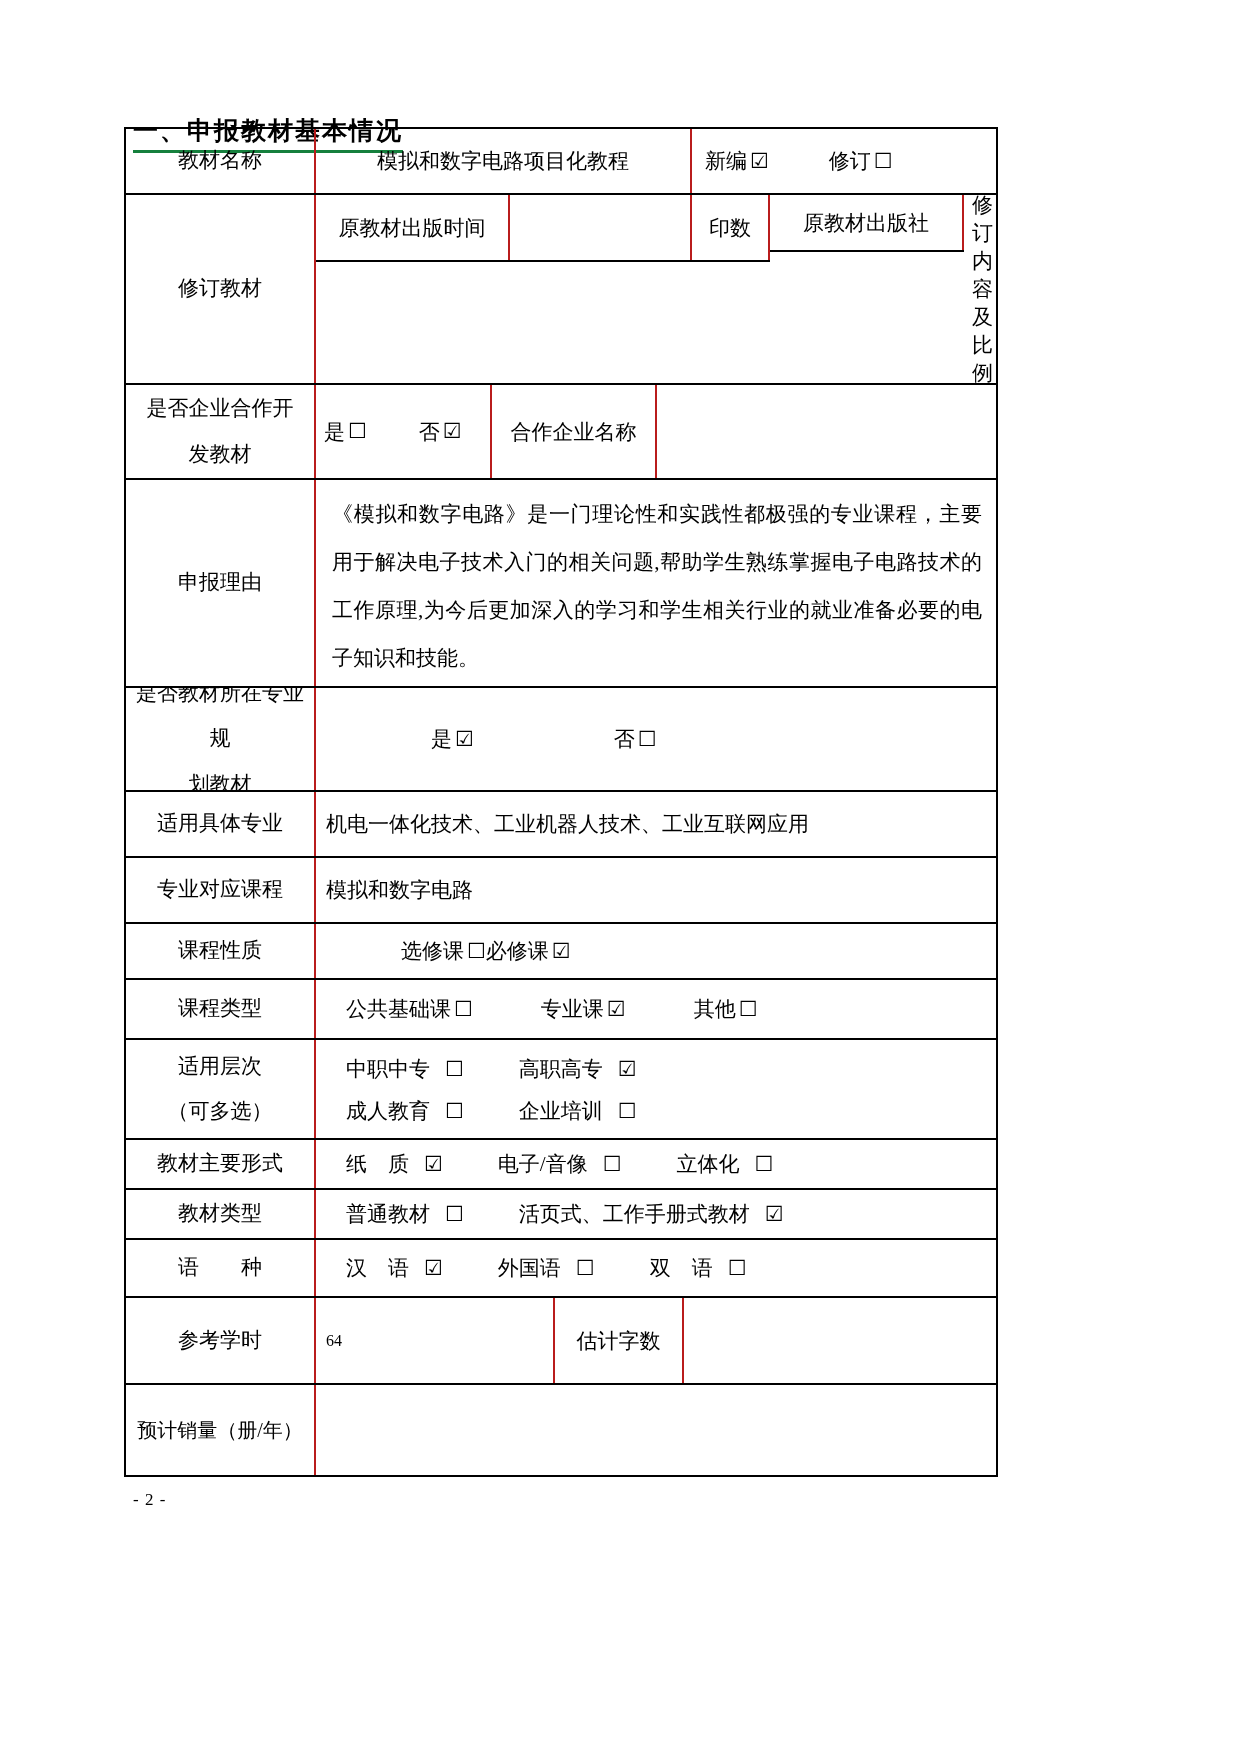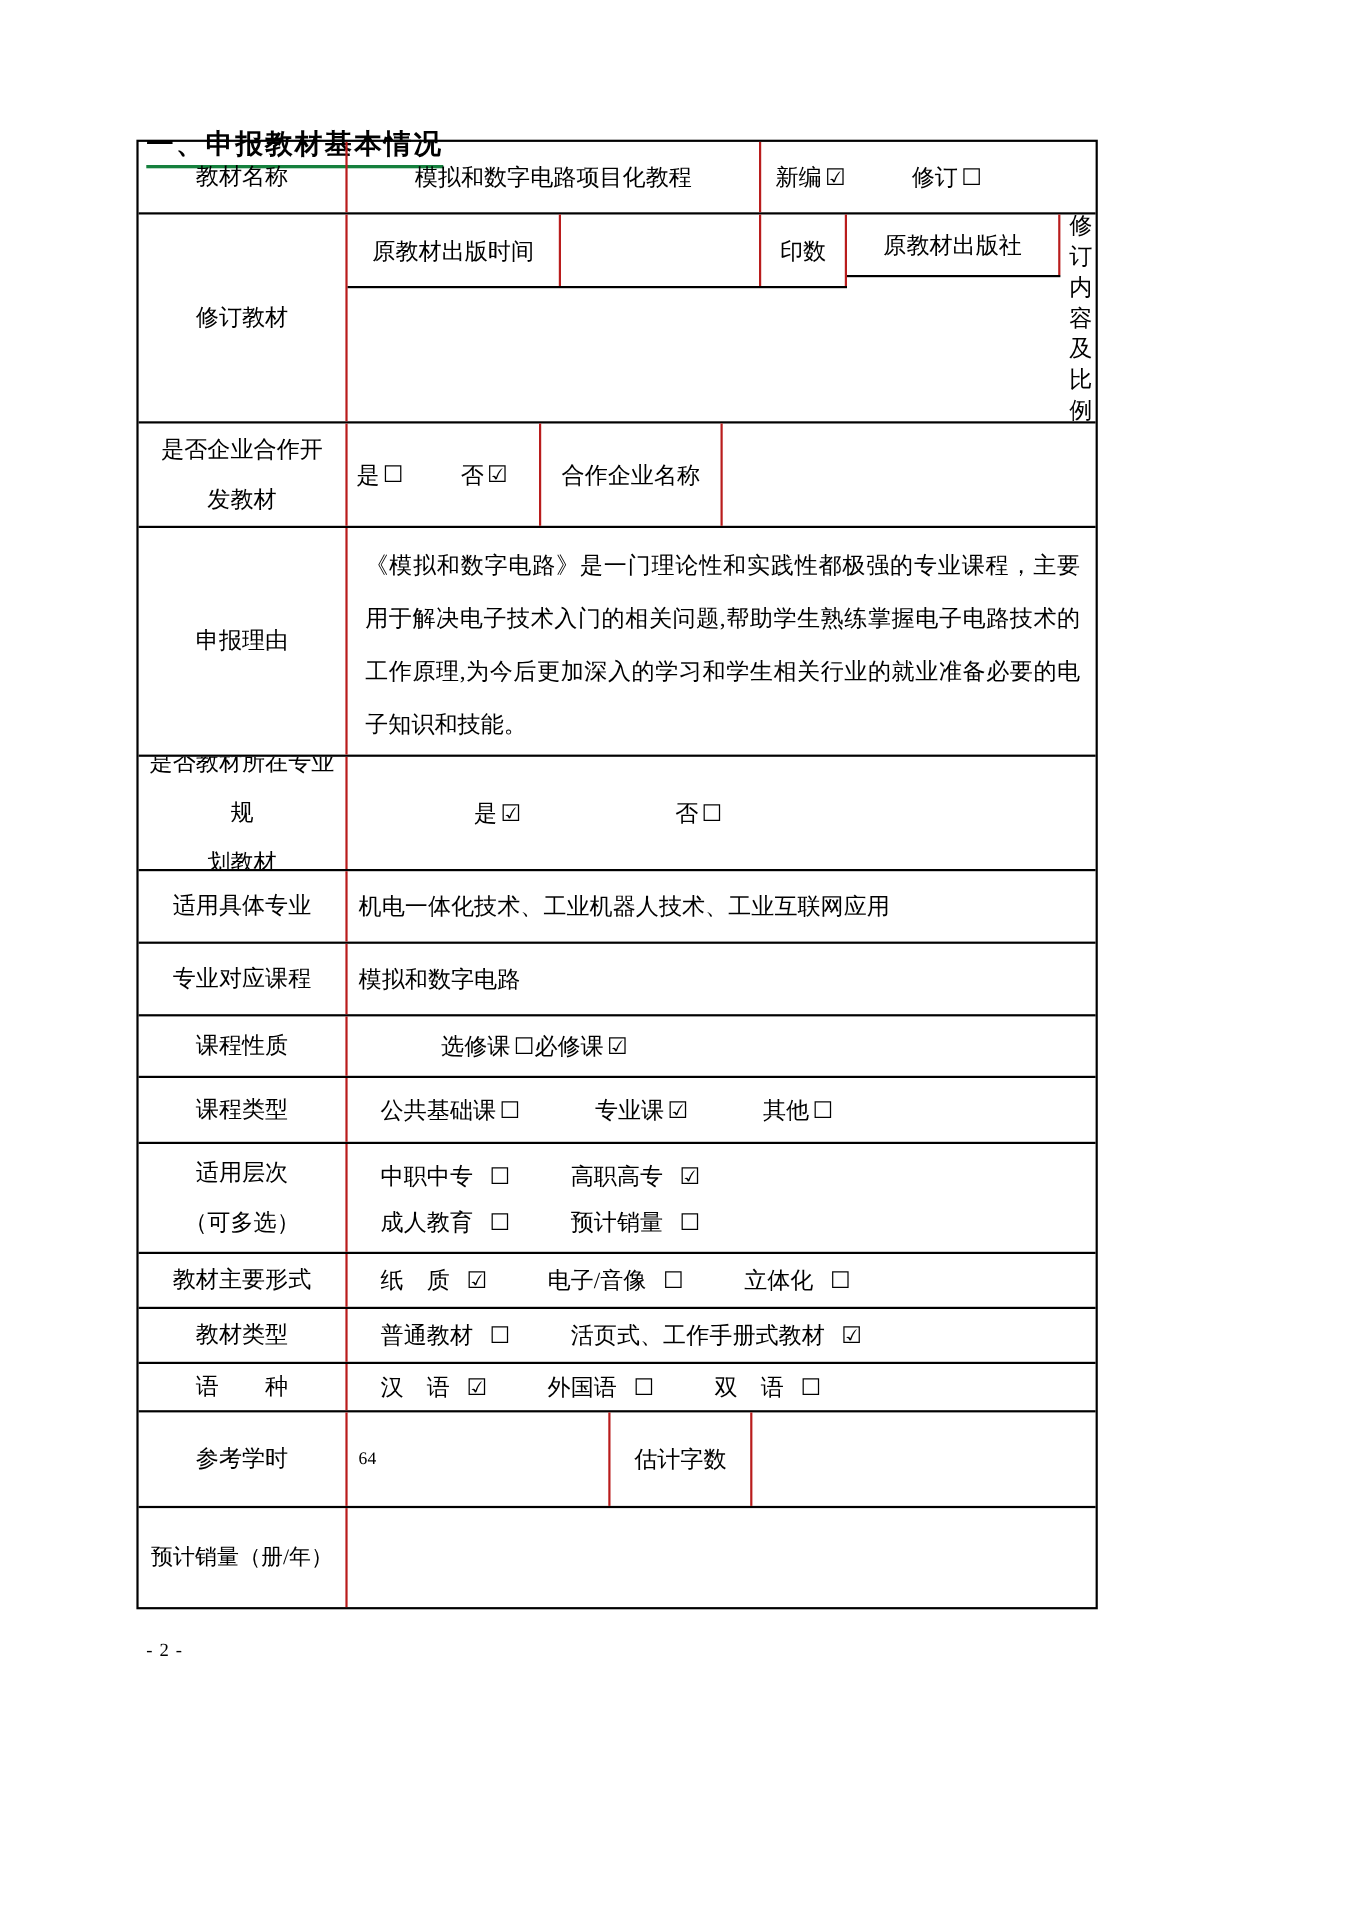--- a/index.html
+++ b/index.html
@@ -168,21 +168,21 @@
             <span>高职高专</span>
             <span class="box">☑</span>
           </span>
         </div>
         <div class="lvl-line">
           <span class="opt sp">
             <span>成人教育</span>
             <span class="box">☐</span>
           </span>
           <span class="opt sp">
-            <span>预计销量</span>
+            <span>企业培训</span>
             <span class="box">☐</span>
           </span>
         </div>
       </div>
     </div>
 
     <div class="row" style="height:50px">
       <div class="cell colA">教材主要形式</div>
       <div class="cell grow left" style="padding-left:30px;gap:55px">
         <span class="opt sp">
@@ -207,21 +207,21 @@
           <span>普通教材</span>
           <span class="box">☐</span>
         </span>
         <span class="opt sp">
           <span>活页式、工作手册式教材</span>
           <span class="box">☑</span>
         </span>
       </div>
     </div>
 
-    <div class="row" style="height:44px">
+    <div class="row" style="height:58px">
       <div class="cell colA">语　　种</div>
       <div class="cell grow left" style="padding-left:30px;gap:55px">
         <span class="opt sp">
           <span>汉　语</span>
           <span class="box">☑</span>
         </span>
         <span class="opt sp">
           <span>外国语</span>
           <span class="box">☐</span>
         </span>

